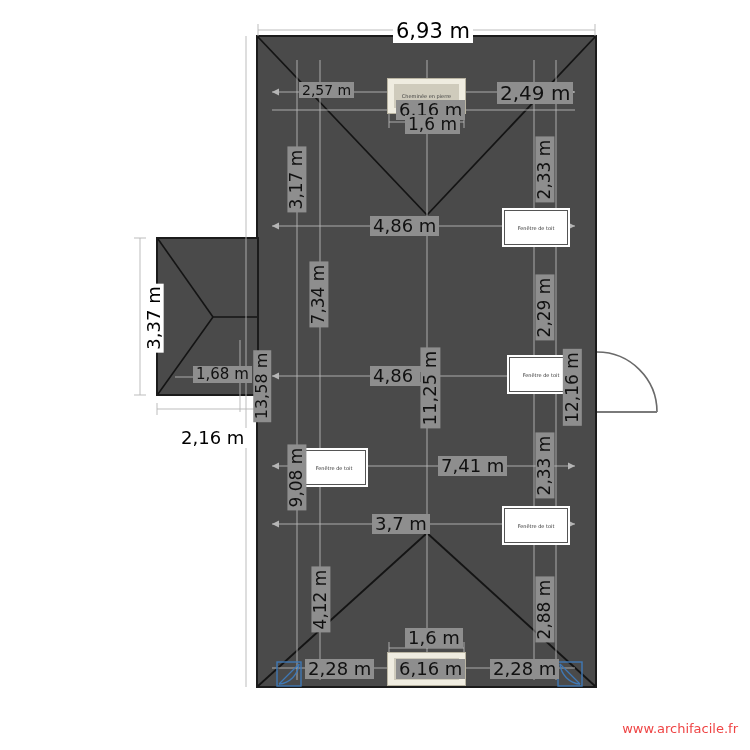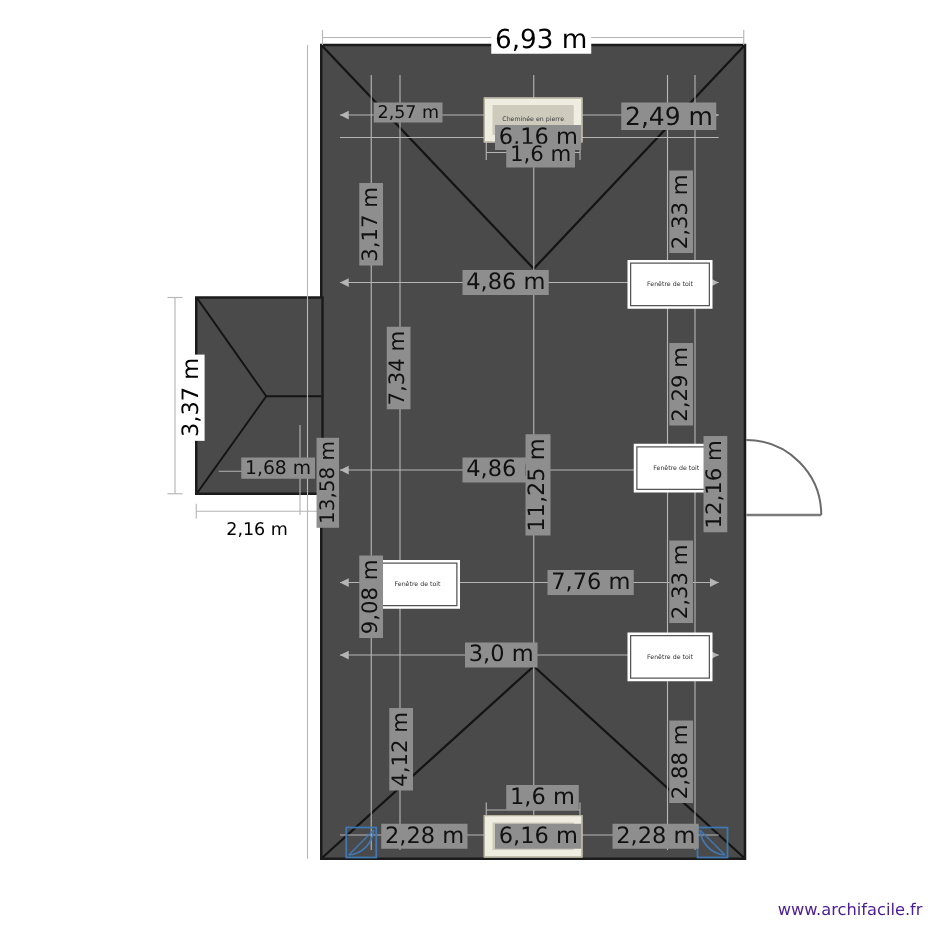--- a/index.html
+++ b/index.html
@@ -51,21 +51,21 @@
   }
   .chimney .inner{
     position:absolute;left:8%;right:8%;top:16%;bottom:16%;
     background:#cfcbbc;
   }
   .chimney .lbl{position:relative;z-index:2;}
 
   .footer{
     position:absolute;
     right:12px;bottom:14px;
-    font-size:13px;color:#4c1d95;
+    font-size:13px;color:#ef4444;
     font-family:"DejaVu Sans", sans-serif;
   }
 </style>
 </head>
 <body>
 
 <svg id="plan" viewBox="0 0 750 750">
 
   <rect x="257" y="36" width="339" height="651" fill="#4a4a4a" stroke="#1b1b1b" stroke-width="2"></rect>
 
@@ -190,39 +190,39 @@
 <div class="dim onwhite" style="left:393px;top:20px;font-size:21px;">6,93 m</div>
 
 <div class="dim" style="left:299px;top:82px;font-size:14px;">2,57 m</div>
 <div class="dim" style="left:497px;top:82px;font-size:20px;">2,49 m</div>
 
 <div class="dim" style="left:396px;top:100px;font-size:18px;">6,16 m</div>
 <div class="dim" style="left:405px;top:115px;font-size:17px;">1,6 m</div>
 
 <div class="dim" style="left:370px;top:216px;font-size:18px;">4,86 m</div>
 <div class="dim" style="left:370px;top:366px;font-size:18px;">4,86 m</div>
-<div class="dim" style="left:438px;top:456px;font-size:18px;">7,76 m</div>
-<div class="dim" style="left:372px;top:514px;font-size:18px;">3,0 m</div>
+<div class="dim" style="left:438px;top:456px;font-size:18px;">7,41 m</div>
+<div class="dim" style="left:372px;top:514px;font-size:18px;">3,7 m</div>
 
 <div class="dim v" style="left:390px;top:378px;font-size:18px;transform:rotate(-90deg);">11,25 m</div>
 
 <div class="dim v" style="left:264px;top:170px;font-size:17px;transform:rotate(-90deg);">3,17 m</div>
 <div class="dim v" style="left:286px;top:285px;font-size:17px;transform:rotate(-90deg);">7,34 m</div>
 <div class="dim v" style="left:264px;top:468px;font-size:17px;transform:rotate(-90deg);">9,08 m</div>
 <div class="dim v" style="left:288px;top:590px;font-size:17px;transform:rotate(-90deg);">4,12 m</div>
 
 <div class="dim v" style="left:512px;top:160px;font-size:17px;transform:rotate(-90deg);">2,33 m</div>
 <div class="dim v" style="left:512px;top:298px;font-size:17px;transform:rotate(-90deg);">2,29 m</div>
 <div class="dim v" style="left:512px;top:456px;font-size:17px;transform:rotate(-90deg);">2,33 m</div>
 <div class="dim v" style="left:512px;top:600px;font-size:17px;transform:rotate(-90deg);">2,88 m</div>
 
 <div class="dim v" style="left:534px;top:378px;font-size:17px;transform:rotate(-90deg);">12,16 m</div>
 
 <div class="dim onwhite v" style="left:119px;top:308px;font-size:18px;transform:rotate(-90deg);">3,37 m</div>
-<div class="dim onwhite" style="left:178px;top:416px;font-size:14px;">2,16 m</div>
+<div class="dim onwhite" style="left:178px;top:428px;font-size:18px;">2,16 m</div>
 <div class="dim" style="left:193px;top:366px;font-size:15px;">1,68 m</div>
 <div class="dim v" style="left:226px;top:377px;font-size:16px;transform:rotate(-90deg);">13,58 m</div>
 
 <div class="dim" style="left:305px;top:659px;font-size:18px;">2,28 m</div>
 <div class="dim" style="left:490px;top:659px;font-size:18px;">2,28 m</div>
 <div class="dim" style="left:405px;top:628px;font-size:18px;">1,6 m</div>
 <div class="dim" style="left:396px;top:659px;font-size:18px;">6,16 m</div>
 
 <div class="footer">www.archifacile.fr</div>
 

